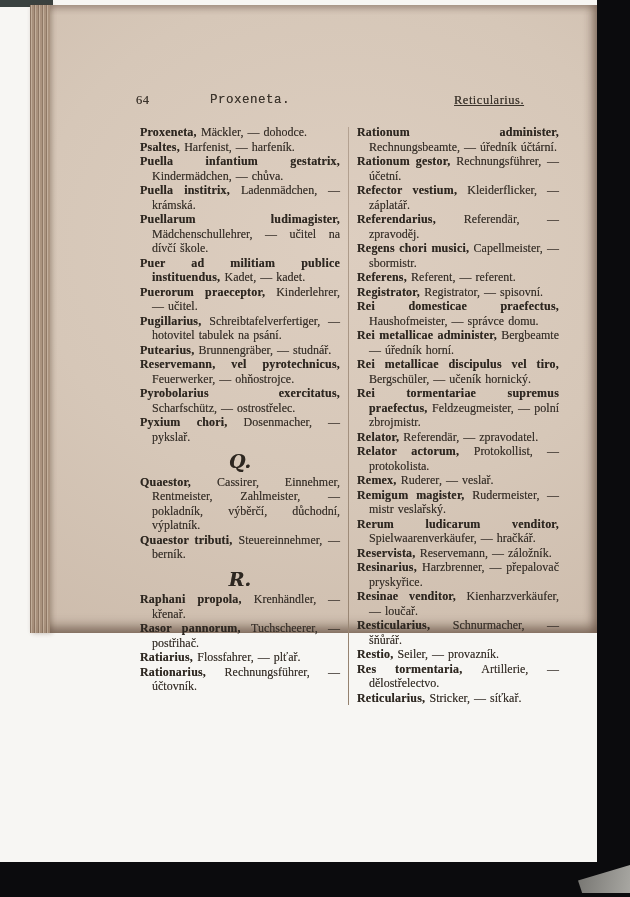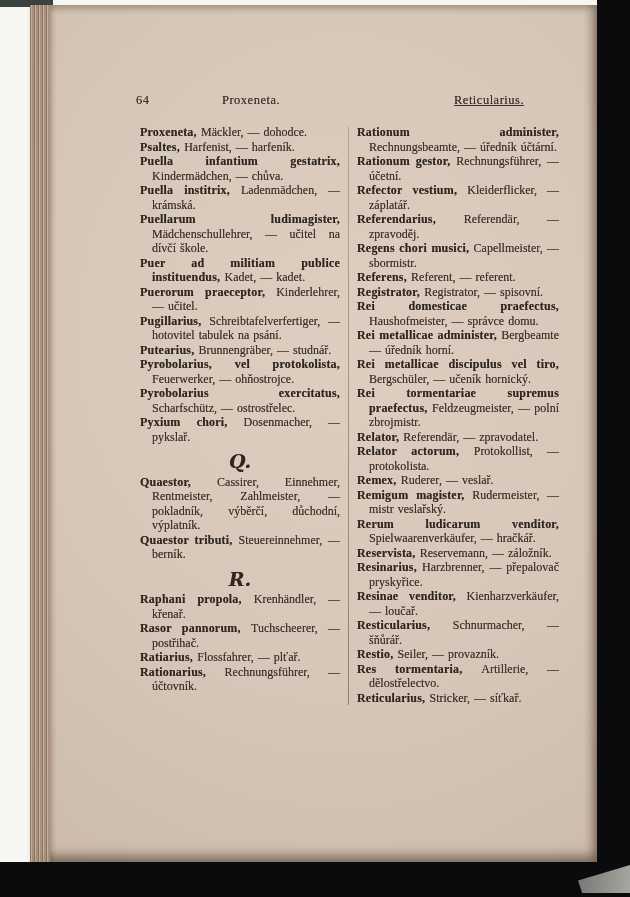--- a/index.html
+++ b/index.html
@@ -13,39 +13,39 @@
   .top-bar   { position:absolute; left:0; top:0; width:53px; height:7px; background:#3a4240; }
   .right-band{ position:absolute; right:0; top:0; width:33px; height:897px; background:#0b0b0d; }
   .bottom-band{ position:absolute; left:0; top:862px; width:630px; height:35px; background:#0b0b0d; }
   .corner-patch{
     position:absolute; left:578px; top:865px; width:52px; height:28px;
     background:linear-gradient(100deg,#767571,#a8a7a2);
     clip-path:polygon(0 55%, 100% 0, 100% 100%, 8% 100%);
   }
 
   .page {
-    position:absolute; left:30px; top:5px; width:567px; height:857px;
+    position:absolute; left:30px; top:5px; width:567px; height:628px;
     background:radial-gradient(120% 90% at 55% 38%, #ddcec0 0%, #d6c7b8 45%, #ccbbab 85%, #c2b09f 100%);
     box-shadow: inset 0 -7px 11px rgba(74,52,38,.5),
                 inset -6px 0 9px rgba(74,52,38,.28),
                 inset 0 4px 6px rgba(74,52,38,.2);
   }
   .fore-edge {
     position:absolute; left:0; top:0; width:20px; height:100%;
     background:repeating-linear-gradient(90deg,#8a7360 0 1px,#c3af9b 1px 2px,#a78f7a 2px 4px);
     opacity:.92; box-shadow:2px 0 5px rgba(80,55,40,.38);
   }
 
   .header { position:absolute; left:0; top:88px; width:100%; height:16px; color:#3b342c; }
   .header span {
     position:absolute; font-size:12.5px; letter-spacing:.5px; white-space:nowrap;
     text-shadow:0 0 .4px rgba(55,45,35,.65);
   }
   .pagenum     { left:106px; }
-  .title-left  { left:192px; }
+  .title-left  { left:180px;font-family:Liberation Mono, monospace; }
   .title-right { left:424px;text-decoration:underline; }
 
   .columns {
     position:absolute; left:110px; top:120px; width:420px;
     display:flex; align-items:flex-start; color:#37302a;
   }
   .col { font-size:12px; line-height:14.5px; text-align:justify; text-shadow:0 0 .4px rgba(55,45,35,.55); }
   .col-left  { width:200px; }
   .col-right { width:202px; }
   .divider {
@@ -81,21 +81,21 @@
       <div class="col col-left">
           <p class="entry"><b>Proxeneta, </b>Mäckler, — dohodce.</p>
           <p class="entry"><b>Psaltes, </b>Harfenist, — harfeník.</p>
           <p class="entry"><b>Puella infantium gestatrix, </b>Kindermädchen, — chůva.</p>
           <p class="entry"><b>Puella institrix, </b>Ladenmädchen, — krámská.</p>
           <p class="entry"><b>Puellarum ludimagister, </b>Mädchenschullehrer, — učitel na dívčí škole.</p>
           <p class="entry"><b>Puer ad militiam publice instituendus, </b>Kadet, — kadet.</p>
           <p class="entry"><b>Puerorum praeceptor, </b>Kinderlehrer, — učitel.</p>
           <p class="entry"><b>Pugillarius, </b>Schreibtafelverfertiger, — hotovitel tabulek na psání.</p>
           <p class="entry"><b>Putearius, </b>Brunnengräber, — studnář.</p>
-          <p class="entry"><b>Pyrobolarius, vel protokolista, </b>Feuerwerker, — ohňostrojce.</p>
+          <p class="entry"><b>Reservemann, vel pyrotechnicus, </b>Feuerwerker, — ohňostrojce.</p>
           <p class="entry"><b>Pyrobolarius exercitatus, </b>Scharfschütz, — ostrostřelec.</p>
           <p class="entry"><b>Pyxium chori, </b>Dosenmacher, — pykslař.</p>
           <div class="section-heading">Q.</div>
           <p class="entry"><b>Quaestor, </b>Cassirer, Einnehmer, Rentmeister, Zahlmeister, — pokladník, výběrčí, důchodní, výplatník.</p>
           <p class="entry"><b>Quaestor tributi, </b>Steuereinnehmer, — berník.</p>
           <div class="section-heading">R.</div>
           <p class="entry"><b>Raphani propola, </b>Krenhändler, — křenař.</p>
           <p class="entry"><b>Rasor pannorum, </b>Tuchscheerer, — postřihač.</p>
           <p class="entry"><b>Ratiarius, </b>Flossfahrer, — plťař.</p>
           <p class="entry"><b>Rationarius, </b>Rechnungsführer, — účtovník.</p>

